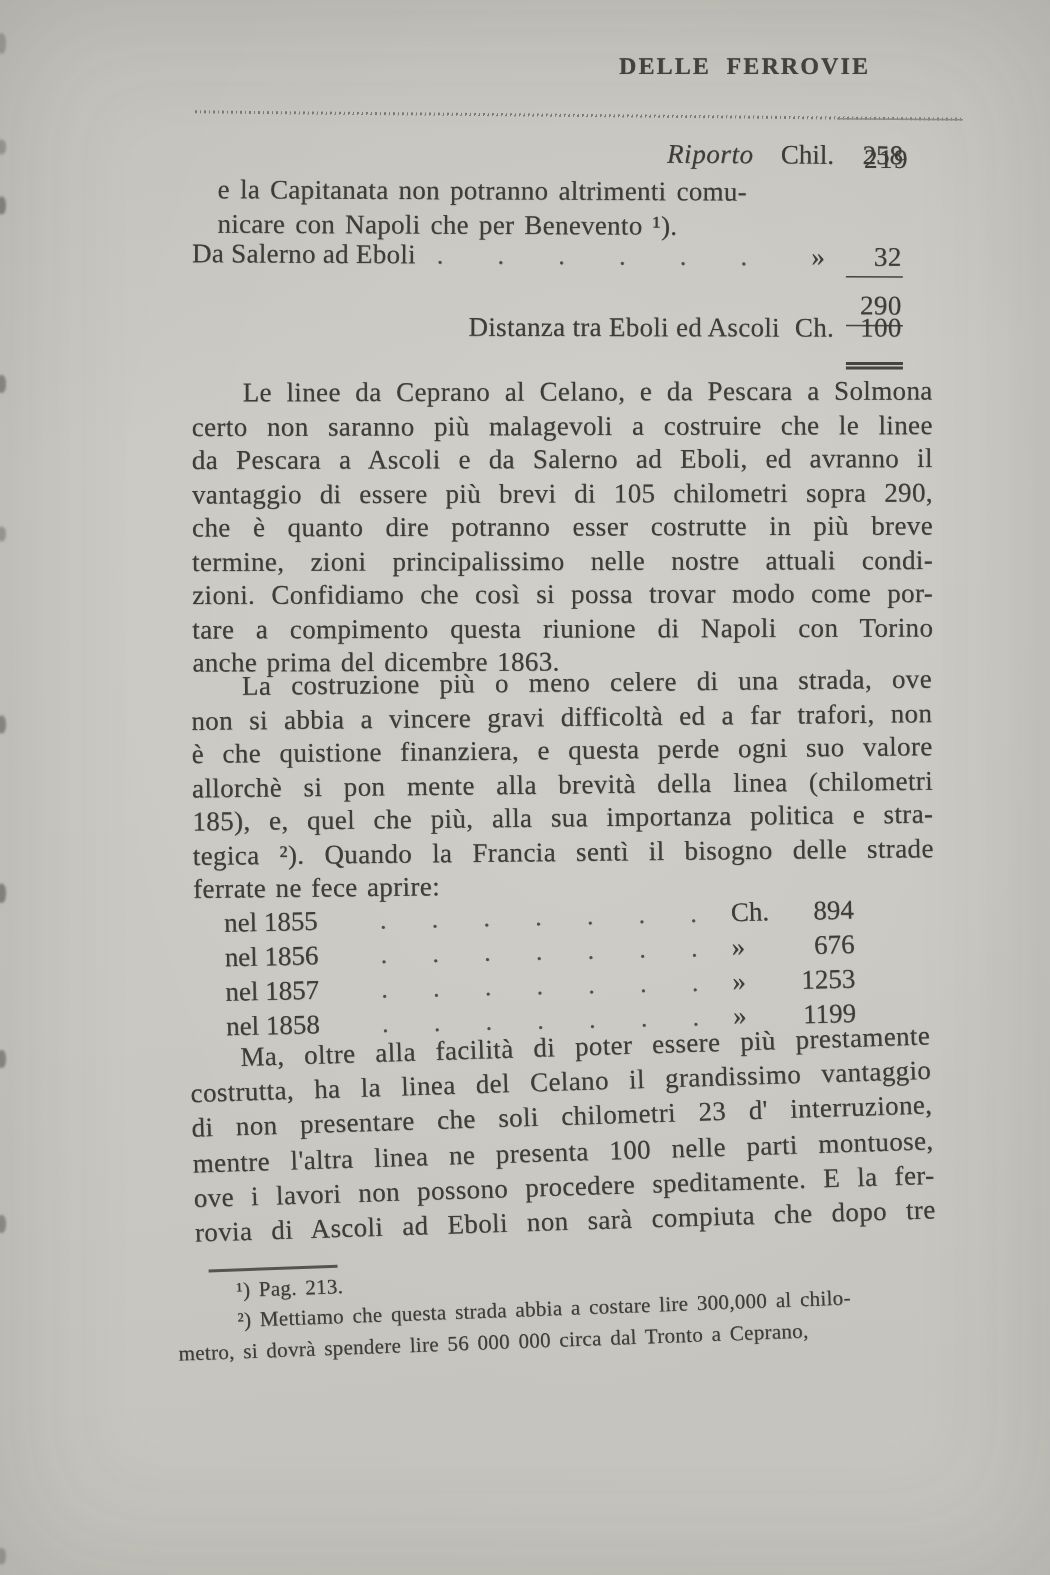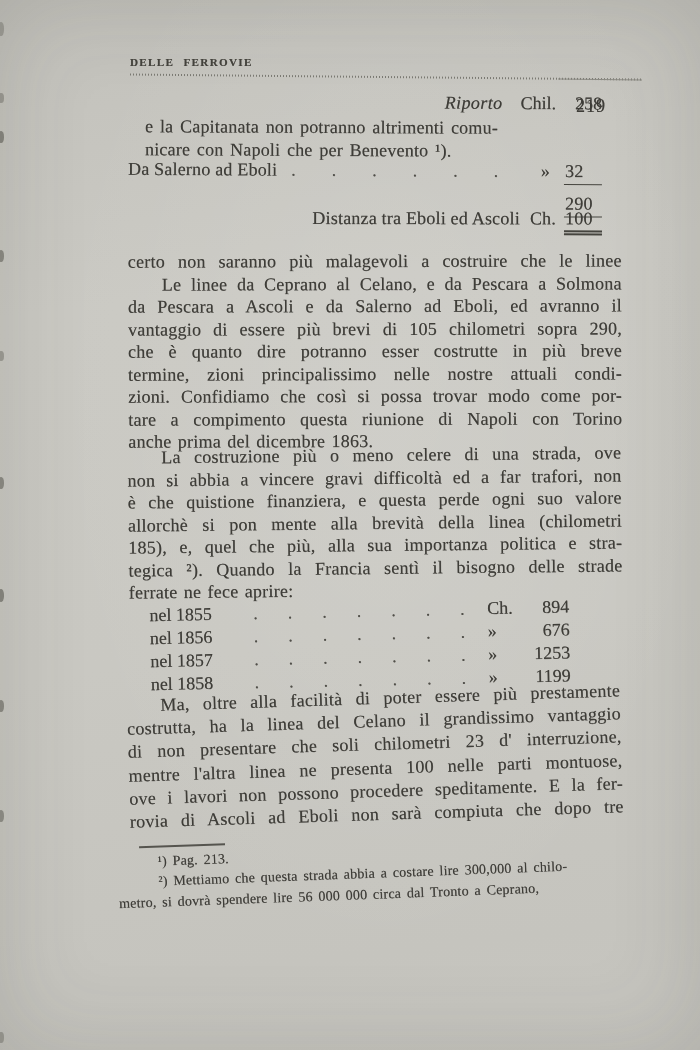--- a/index.html
+++ b/index.html
@@ -11,22 +11,22 @@
     color:#3e3d38;
     background:
       radial-gradient(ellipse at 55% 38%, rgba(255,255,255,0.10), rgba(0,0,0,0) 62%),
       linear-gradient(173deg,#c2c1bb 0%,#cac9c3 28%,#c9c8c2 60%,#c5c4be 88%,#c7c6c0 100%);
     box-shadow: inset 0 0 90px rgba(55,53,48,0.16);
     text-shadow: 0.2px 0.2px 0.45px rgba(52,50,45,0.55);
   }
   .abs{position:absolute;}
   
   .running-header{
-    left:130px;top:56px;width:450px;text-align:left;
-    font-size:11px;font-weight:bold;letter-spacing:1.4px;word-spacing:5px;
+    left:130px;top:36px;width:450px;text-align:right;
+    font-size:16px;font-weight:bold;letter-spacing:1.4px;word-spacing:5px;
     color:#43423c;
   }
   .page-number{left:576px;top:49px;font-size:18px;letter-spacing:1px;margin-top:47px;}
   .header-rule{
     left:130px;top:76px;width:512px;height:2px;
     background-image:repeating-linear-gradient(90deg,#7a7972 0 1px,rgba(0,0,0,0) 1px 3px);
     transform:rotate(0.55deg);
   }
   .header-rule-solid{left:558px;top:79px;width:84px;height:1px;background:#8b8a83;transform:rotate(0.55deg);}
   
@@ -42,23 +42,23 @@
   
   .lrow{display:flex;align-items:baseline;font-size:18px;letter-spacing:0.2px;}
   .row-salerno{left:128px;top:160px;width:474px;transform:rotate(0.3deg);}
   .row-total{left:128px;top:193px;width:474px;justify-content:flex-end;transform:rotate(0.15deg);}
   .row-dist{left:128px;top:208px;width:474px;justify-content:flex-end;transform:rotate(0.1deg);}
   .dots{flex:1;overflow:hidden;white-space:nowrap;letter-spacing:16px;
     margin:0 6px 0 14px;font-size:17px;color:#504f49;}
   .dots-sm{letter-spacing:13px;}
   .guill{margin-right:14px;}
   .unitcol{margin:0 8px 0 10px;}
-  .uline{display:inline-block;min-width:36px;text-align:left;
+  .uline{display:inline-block;min-width:36px;text-align:right;
     border-bottom:1.5px solid #45443e;padding:0 1px 2px 1px;font-family:Liberation Serif, serif;}
-  .dline{border-bottom:5px double #45443e;padding-bottom:1px;}
+  .dline{border-bottom:5px double #45443e;padding-bottom:12px;}
   
   .para{left:128px;width:494px;font-size:18px;line-height:22.5px;
     letter-spacing:0.25px;word-spacing:1.5px;}
   .para1{top:250px;transform:rotate(-0.15deg);}
   .para2{top:444px;transform:rotate(-0.6deg);}
   .para3{top:687px;line-height:23.2px;transform:rotate(-1.8deg);}
   .jline{text-align:justify;text-align-last:justify;}
   .lastline{text-align:left;text-align-last:left;}
   .indent{text-indent:34px;}
   
@@ -119,22 +119,22 @@
     <span class="uline">290</span>
   </div>
 
   <div class="abs lrow row-dist">
     <span>Distanza tra Eboli ed Ascoli</span>
     <span class="unitcol">Ch.</span>
     <span class="uline dline">100</span>
   </div>
 
   <div class="abs para para1">
+    <div class="jline indent">Le linee da Ceprano al Celano, e da Pescara a Solmona</div>
     <div class="jline">certo non saranno più malagevoli a costruire che le linee</div>
-    <div class="jline indent">Le linee da Ceprano al Celano, e da Pescara a Solmona</div>
     <div class="jline">da Pescara a Ascoli e da Salerno ad Eboli, ed avranno il</div>
     <div class="jline">vantaggio di essere più brevi di 105 chilometri sopra 290,</div>
     <div class="jline">che è quanto dire potranno esser costrutte in più breve</div>
     <div class="jline">termine, zioni principalissimo nelle nostre attuali condi-</div>
     <div class="jline">zioni. Confidiamo che così si possa trovar modo come por-</div>
     <div class="jline">tare a compimento questa riunione di Napoli con Torino</div>
     <div class="lastline">anche prima del dicembre 1863.</div>
   </div>
 
   <div class="abs para para2">

